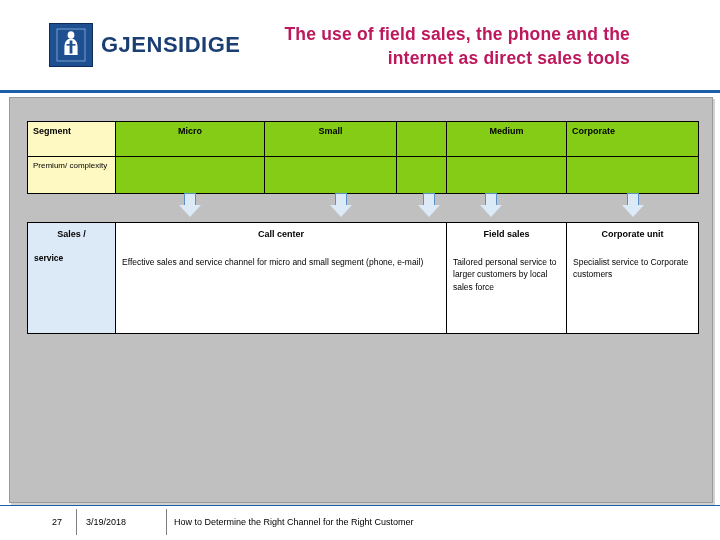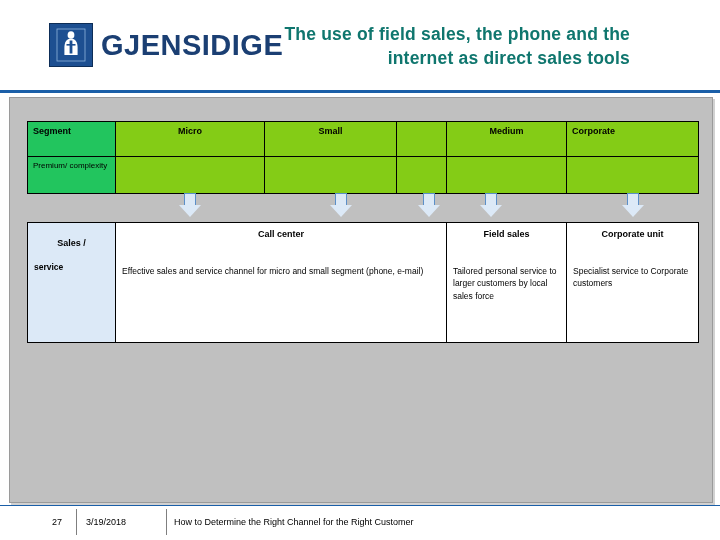--- a/index.html
+++ b/index.html
@@ -37,35 +37,35 @@
     border: 1px solid #0d2d57;
     position: relative;
     display: flex;
     align-items: center;
     justify-content: center;
   }
   .logo-mark svg { display: block; }
   .logo-text {
     margin-left: 8px;
     font-family: "Liberation Sans", sans-serif;
-    font-size: 29px;
+    font-size: 22px;
     font-weight: bold;
     letter-spacing: 0.5px;
     color: #1b3f73;
     line-height: 1;
   }
   .title {
     position: absolute;
     left: 250px;
     top: 23px;
     width: 380px;
     text-align: right;
     font-size: 17.5px;
     font-weight: bold;
-    color: #0f766e;
+    color: #be185d;
     line-height: 1.35;
     letter-spacing: 0.2px;
   }
   .header-rule {
     position: absolute;
     left: 0;
     top: 90px;
     width: 720px;
     height: 3px;
     background: #1b5fa8;
@@ -103,21 +103,21 @@
   }
   .seg-table tr.head td {
     height: 30px;
     font-weight: bold;
     font-size: 9px;
   }
   .seg-table tr.row2 td {
     height: 32px;
   }
   td.label-cell {
-    background: #22c55e;
+    background: #fef9c3;
     font-weight: bold;
   }
   td.label-cell.small-label {
     font-weight: normal;
     font-size: 8px;
     line-height: 1.3;
   }
   td.ctr { text-align: center; }
   .hatch {
     background-color: #ffffff;
@@ -197,21 +197,21 @@
   .chan-table tr.body td {
     height: 72px;
     border-top: none;
     padding-top: 10px;
   }
   .chan-table td.label-cell {
     background: #dce9f7;
     font-weight: bold;
     text-align: left;
     border-bottom: 1px solid #000;
-    padding-top: 14px;
+    padding-top: 5px;
   }
   .chan-table tr.body td.label-cell {
     border-top: none;
     background: #dce9f7;
     font-weight: bold;
     padding-top: 6px;
   }
 
   
   .footer-rule {

